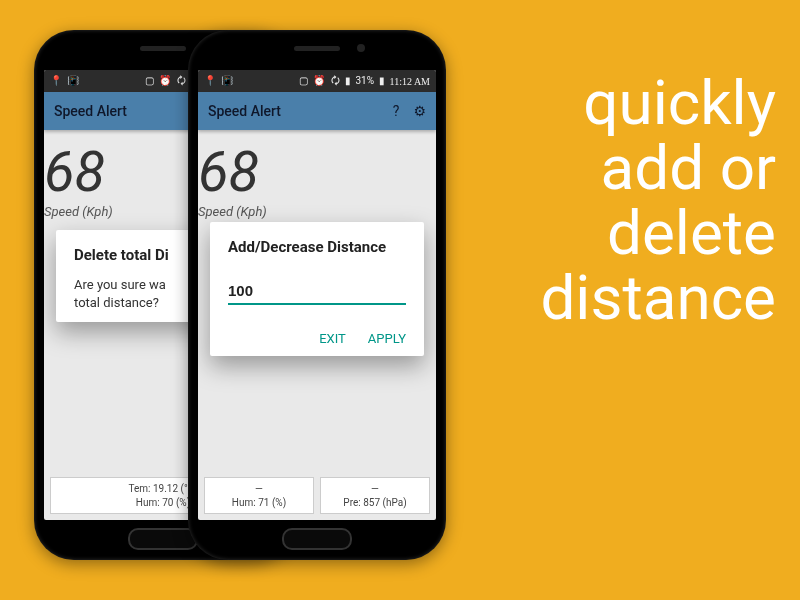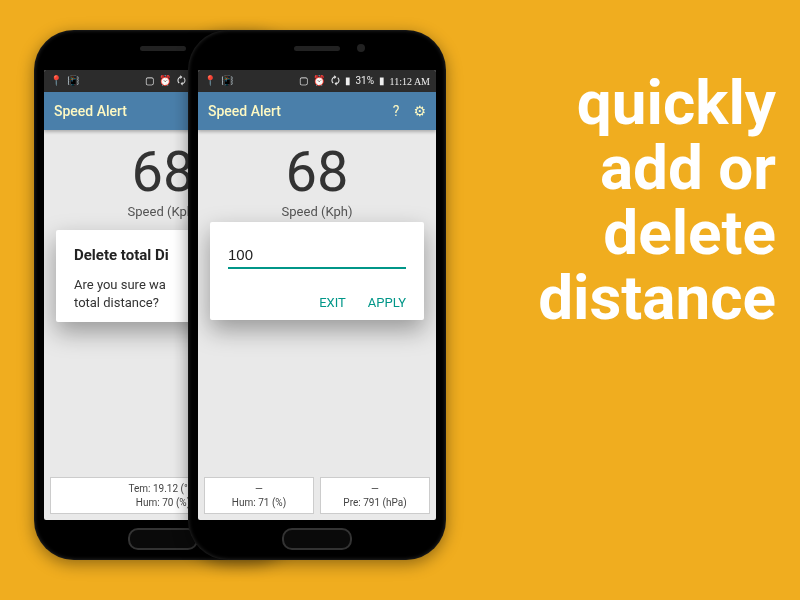--- a/index.html
+++ b/index.html
@@ -9,21 +9,21 @@
     font-family: "Segoe UI", Roboto, Arial, sans-serif;
     position: relative;
   }
 
   .headline {
     position: absolute;
     right: 24px;
     top: 70px;
     width: 290px;
     color: #fff;
-    font-weight: 700;
+    font-weight: 400;
     font-size: 62px;
     line-height: 1.05;
     text-align: right;
   }
 
   .phone {
     position: absolute;
     width: 258px;
     height: 530px;
     background: #000;
@@ -79,34 +79,35 @@
   }
   .statusbar .left, .statusbar .right {
     display: flex; align-items: center; gap: 5px;
   }
   .statusbar .ico { font-size: 10px; line-height: 1; }
   .statusbar .time { font-size: 10px; font-family: Liberation Serif, serif; }
 
   .appbar {
     height: 38px;
     background: #4a7faa;
-    color: #fef9c3;
+    color: #0f172a;
     display: flex;
     align-items: center;
     padding: 0 10px;
     justify-content: space-between;
     box-shadow: 0 2px 3px rgba(0,0,0,0.25);
   }
   .appbar .title { font-size: 14px; font-weight: 500; }
   .appbar .actions { display: flex; gap: 14px; font-size: 14px; }
 
   .speed-area {
-    text-align: center;
+    text-align: left;
     padding: 14px 0 6px 0;
     color: #333;
+    font-style: italic;
   }
   .speed-val {
     font-size: 56px;
     font-weight: 400;
     line-height: 1;
   }
   .speed-label {
     font-size: 13px;
     color: #555;
     margin-top: 4px;
@@ -150,22 +151,23 @@
     color: #333;
     line-height: 1.4;
   }
   .dialog .dlg-input {
     width: 100%;
     border: none;
     border-bottom: 2px solid #009688;
     font-size: 15px;
     padding: 4px 0;
     outline: none;
-    margin-top: 4px;
+    margin-top: 10px;
     color: #222;
+    font-weight: bold;
   }
   .dialog .dlg-actions {
     display: flex;
     justify-content: flex-end;
     gap: 22px;
     margin-top: 26px;
     font-weight: 400;
     font-size: 13px;
     color: #009688;
   }
@@ -256,32 +258,33 @@
         <span>?</span>
         <span>⚙</span>
       </div>
     </div>
     <div class="speed-area">
       <div class="speed-val">68</div>
       <div class="speed-label">Speed (Kph)</div>
     </div>
 
     <div class="dialog">
+      <div class="dlg-title">Add/Decrease Distance</div>
       <input class="dlg-input" value="100" style="">
       <div class="dlg-actions">
         <span>EXIT</span>
         <span>APPLY</span>
       </div>
     </div>
 
     <div class="tiles">
       <div class="tile">
         <span>—</span>
         <span>Hum: 71 (%)</span>
       </div>
       <div class="tile">
         <span>—</span>
-        <span>Pre: 791 (hPa)</span>
+        <span>Pre: 857 (hPa)</span>
       </div>
     </div>
   </div>
   <div class="homebtn"></div>
 </div>
 
 </body></html>

